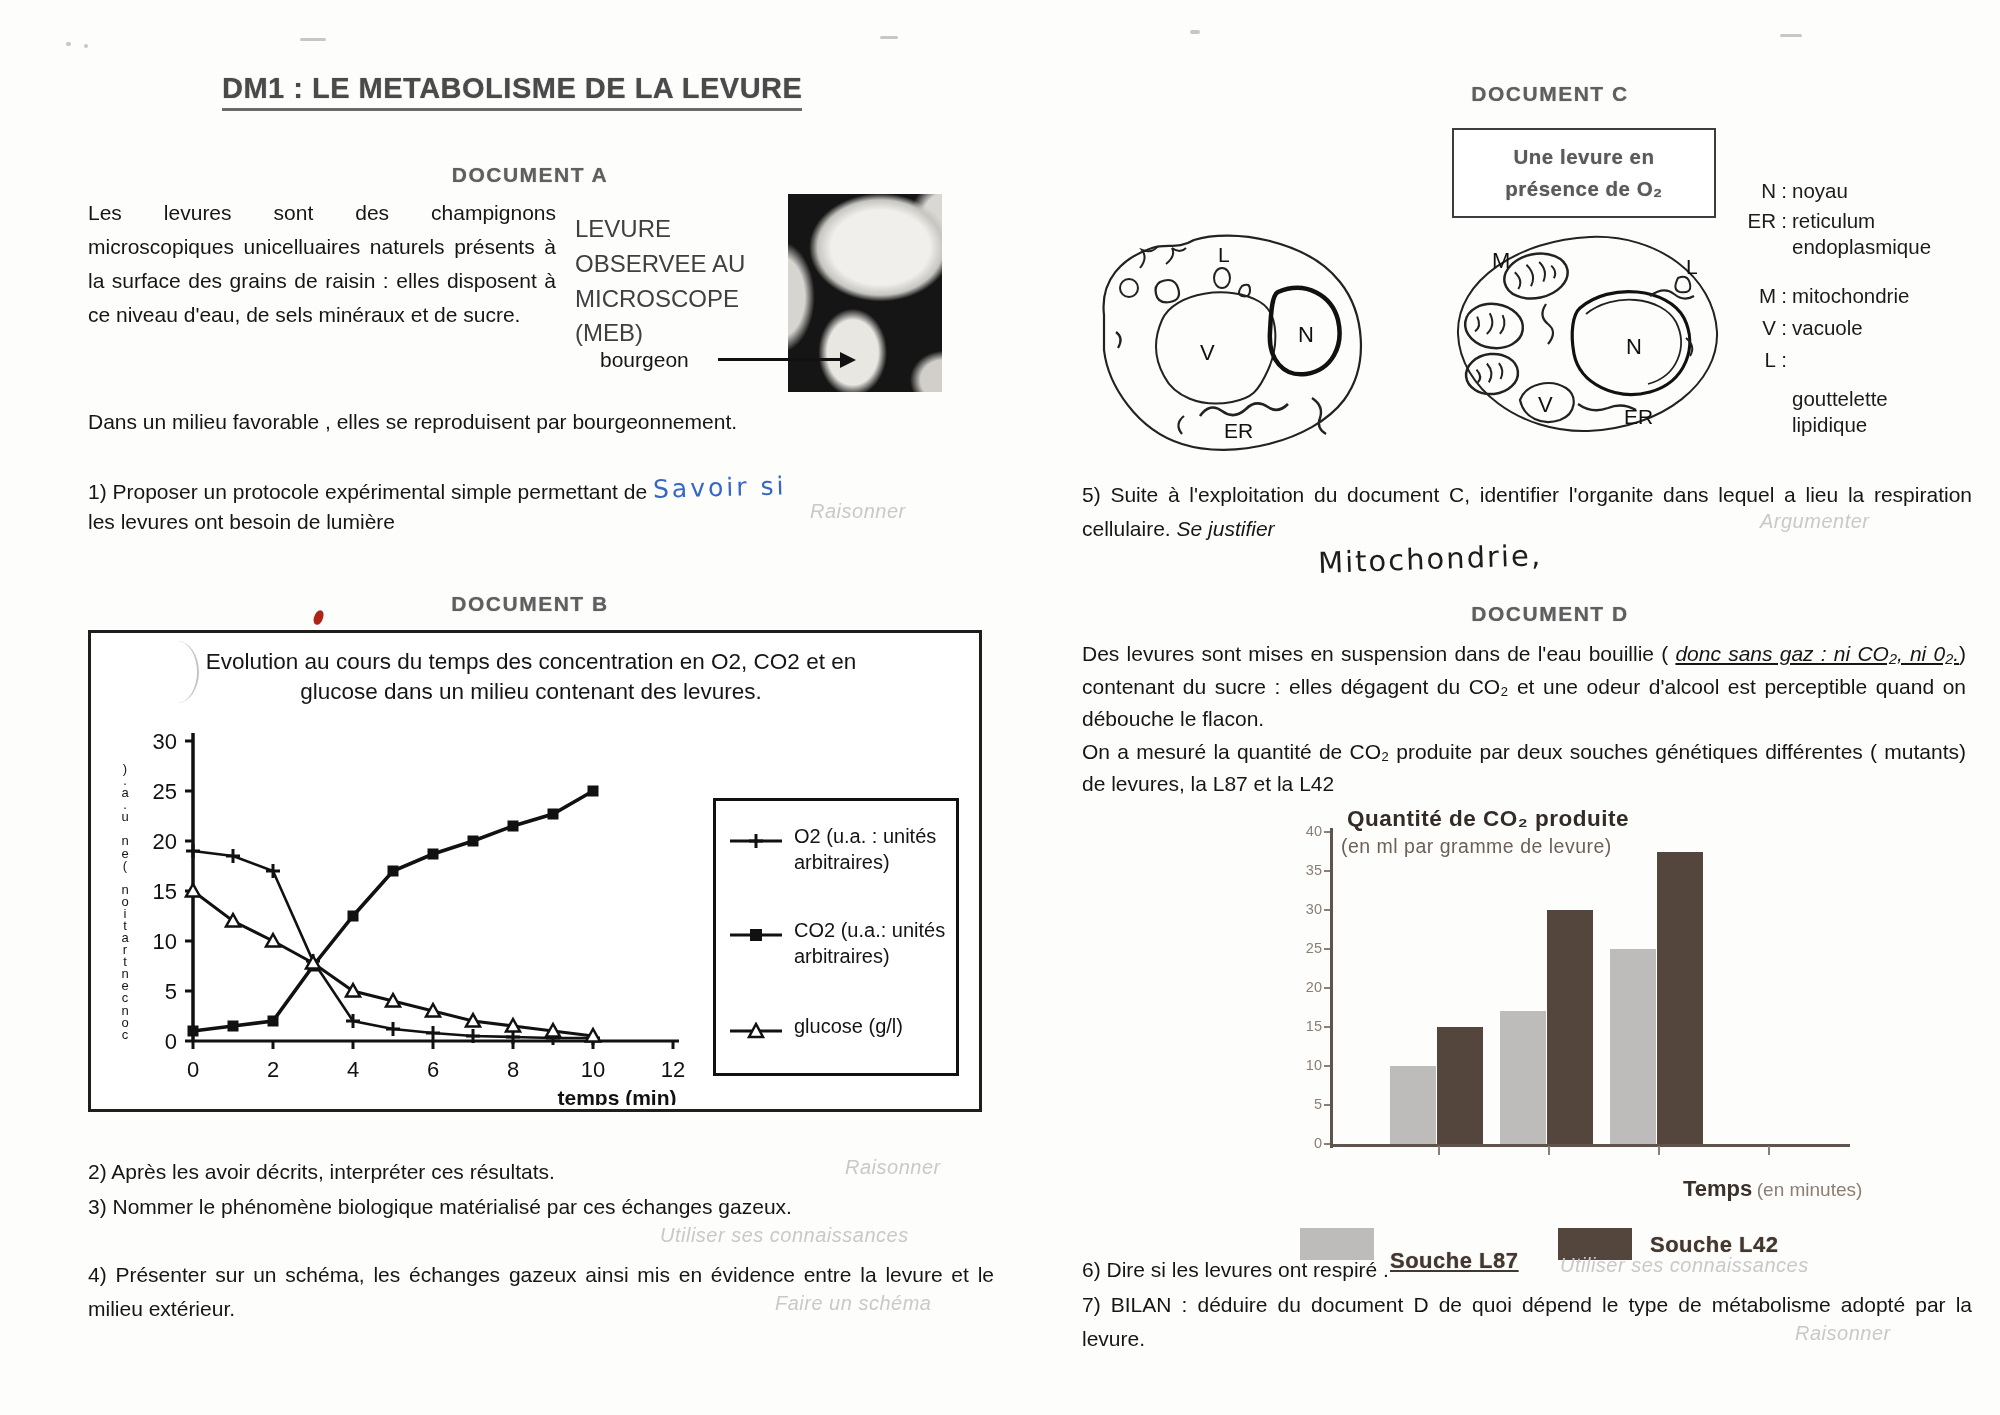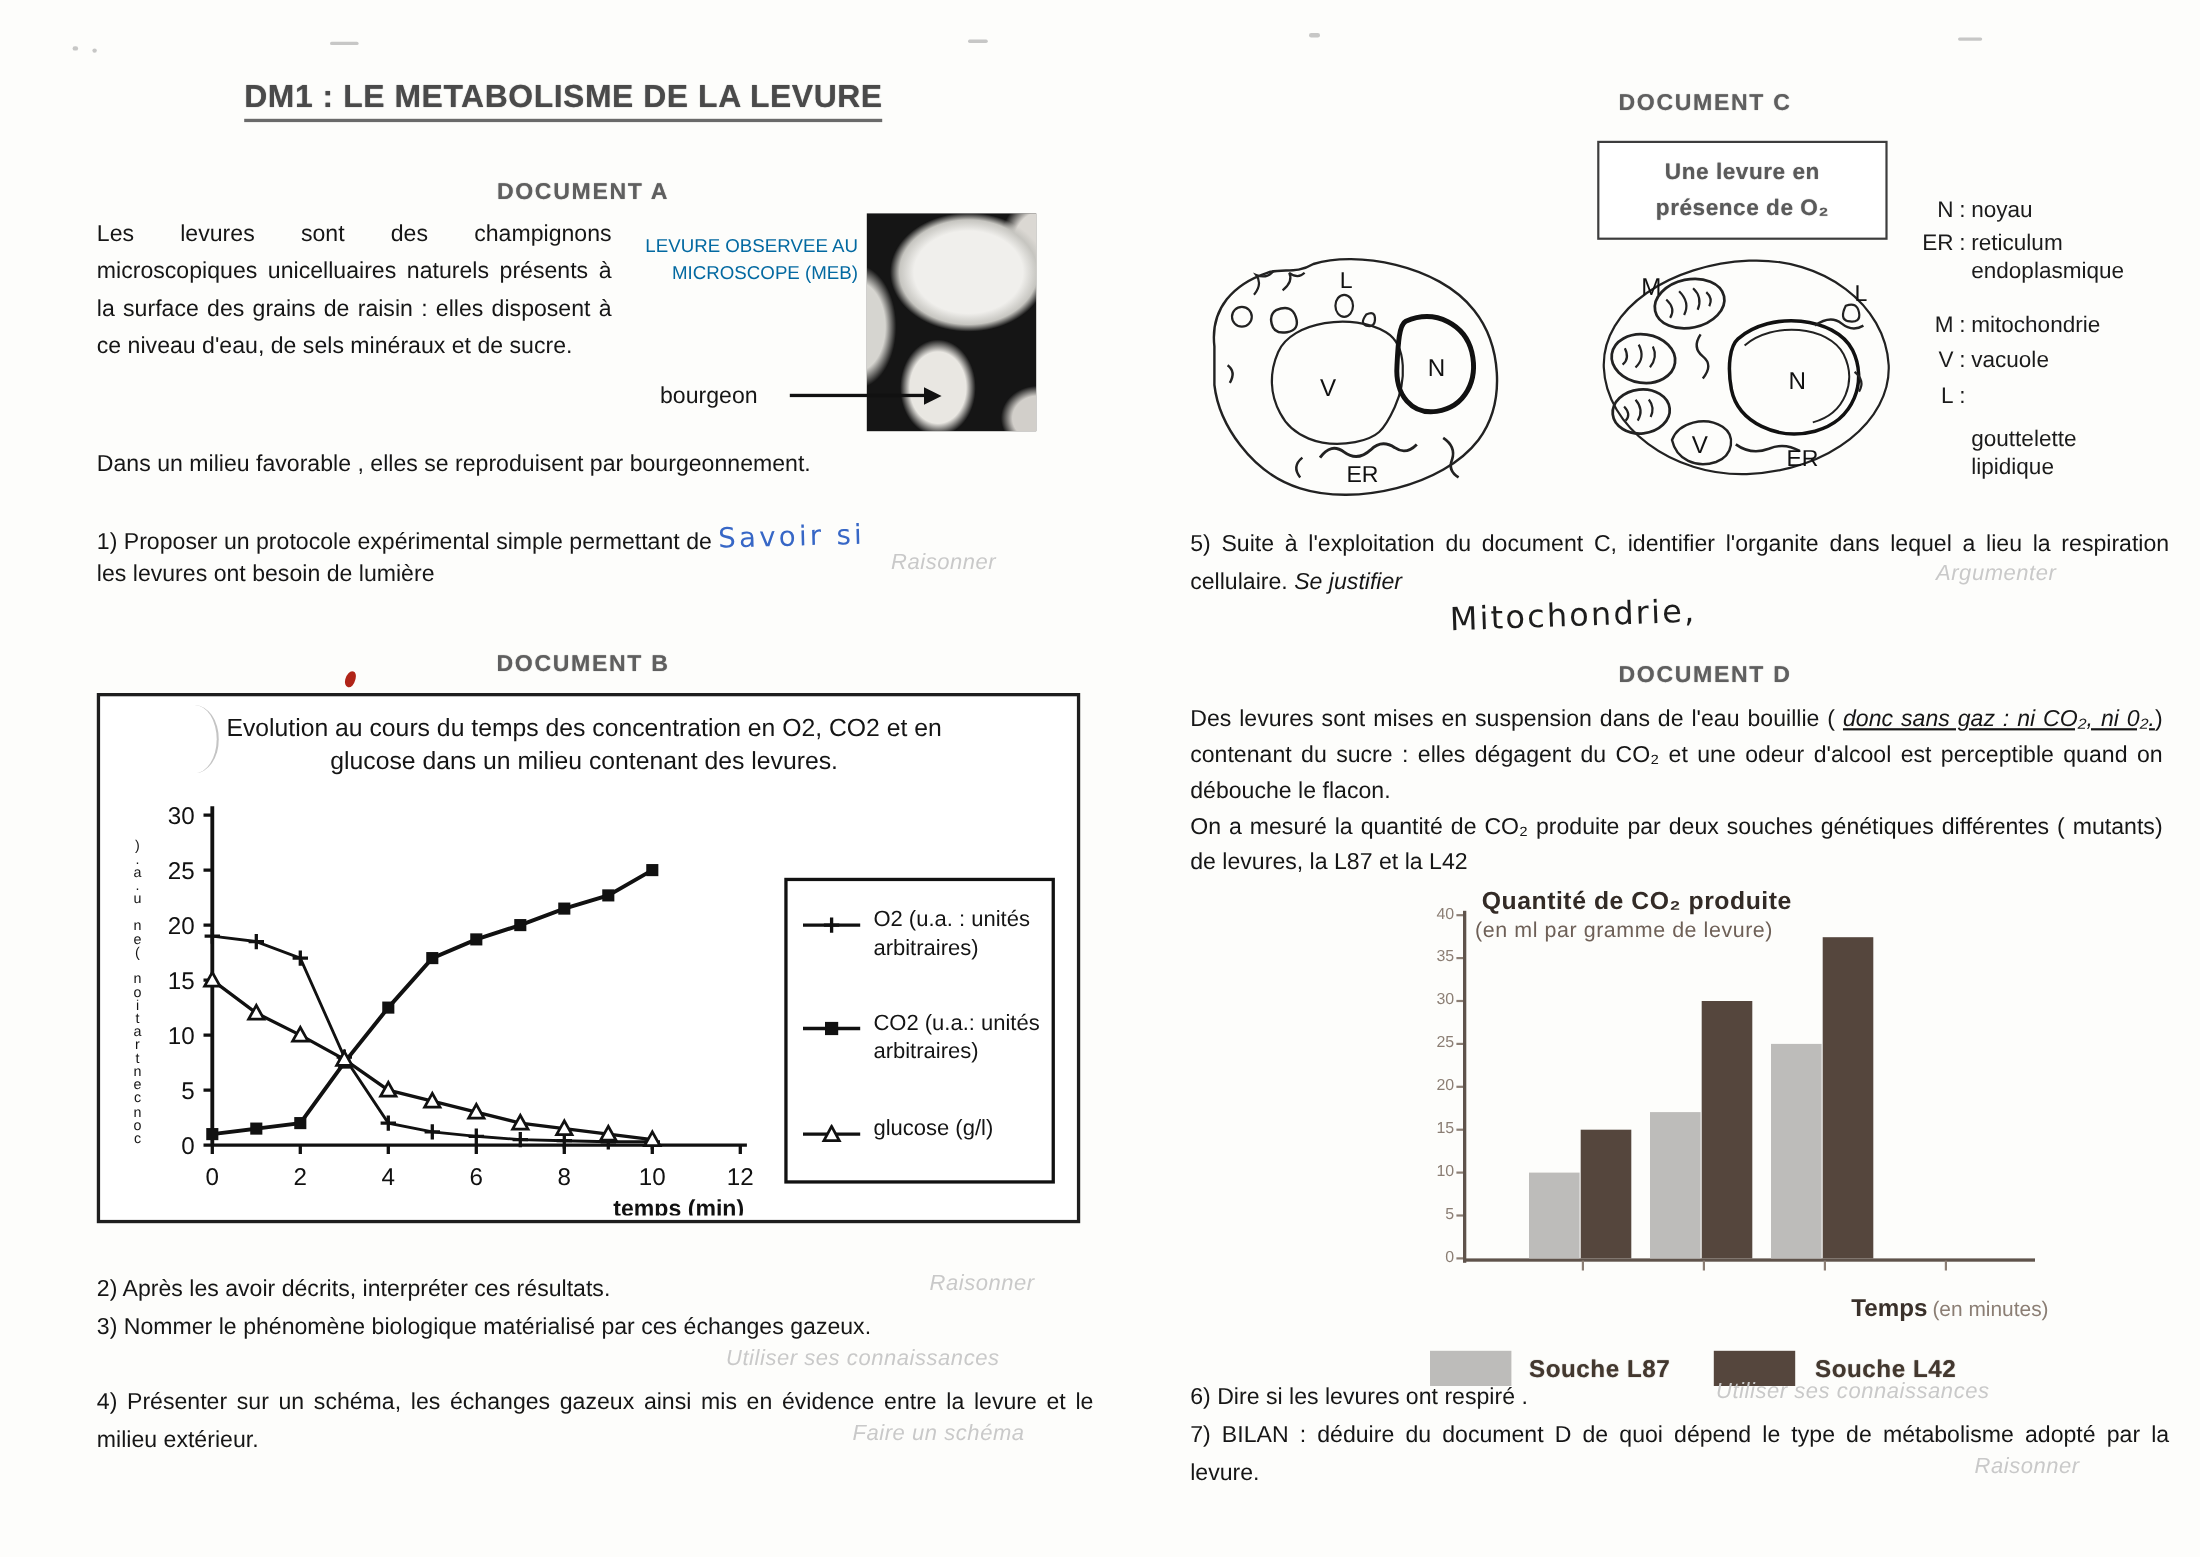--- a/index.html
+++ b/index.html
@@ -57,21 +57,21 @@
   <div class="abs noise" style="left:84px;top:44px;width:4px;height:4px;"></div>
   <div class="abs noise" style="left:300px;top:38px;width:26px;height:3px;"></div>
   <div class="abs noise" style="left:880px;top:36px;width:18px;height:3px;"></div>
   <div class="abs noise" style="left:1190px;top:30px;width:10px;height:4px;"></div>
   <div class="abs noise" style="left:1780px;top:34px;width:22px;height:3px;"></div>
 
   <div class="abs page-title" style="left:222px;top:72px;">DM1 : LE METABOLISME DE LA LEVURE</div>
 
   <div class="abs body-text just" style="left:88px;top:196px;width:468px;line-height:1.62;">Les levures sont des champignons microscopiques unicelluaires naturels présents à la surface des grains de raisin : elles disposent à ce niveau d'eau, de sels minéraux et de sucre.</div>
   <div class="abs stamp doc-head" style="left:250px;top:163px;width:560px;">DOCUMENT A</div>
-  <div class="abs" style="left:575px;top:212px;width:205px;text-align:right;font-size:17px;line-height:1.45;color:#0369a1;">LEVURE OBSERVEE AU MICROSCOPE (MEB)</div>
+  <div class="abs" style="left:575px;top:212px;width:205px;text-align:left;font-size:24px;line-height:1.45;color:#404040;">LEVURE OBSERVEE AU MICROSCOPE (MEB)</div>
   <div class="abs micro" style="left:788px;top:194px;width:154px;height:198px;"></div>
   <div class="abs body-text" style="left:600px;top:344px;">bourgeon</div>
   <div class="abs arrow-line" style="left:718px;top:358px;width:122px;"></div>
   <div class="abs arrow-head" style="left:840px;top:352px;"></div>
   <div class="abs body-text" style="left:88px;top:406px;width:900px;">Dans un milieu favorable , elles se reproduisent par bourgeonnement.</div>
 
   <div class="abs body-text" style="left:88px;top:472px;width:920px;">
     <span>1) Proposer un protocole expérimental simple permettant de</span>
     <span class="hand-blue">Savoir si</span>
   </div>
@@ -341,21 +341,21 @@
         <div style="left: 327px; top: 19.5px; width: 46px; height: 292.5px; background: rgb(85, 70, 61); position: absolute;"></div>
       </div>
     <div class="abs" style="left:398px;top:370px;">
       <span class="bars-xlabel-bold">Temps</span>
       <span class="bars-xlabel-rest">(en minutes)</span>
     </div>
   </div>
 
   <div class="abs" style="left:1300px;top:1228px;width:620px;height:40px;">
     <div class="abs" style="left: 0px; top: 0px; width: 74px; height: 32px; background: rgb(189, 188, 186);"></div>
-    <div class="abs bars-legend-label" style="left:90px;top:4px;">Souche L87</div>
+    <div class="abs bars-legend-label" style="left:90px;top:20px;text-decoration:underline;">Souche L87</div>
     <div class="abs" style="left: 258px; top: 0px; width: 74px; height: 32px; background: rgb(85, 70, 61);"></div>
     <div class="abs bars-legend-label" style="left:350px;top:4px;">Souche L42</div>
   </div>
 
   <div class="abs body-text" style="left:1082px;top:1254px;">6) Dire si les levures ont respiré .</div>
   <div class="abs skill" style="left:1560px;top:1254px;">Utiliser ses connaissances</div>
   <div class="abs body-text just" style="left:1082px;top:1288px;width:890px;line-height:1.6;">7) BILAN : déduire du document D de quoi dépend le type de métabolisme adopté par la levure.</div>
   <div class="abs skill" style="left:1795px;top:1322px;">Raisonner</div>
 
 </div>

